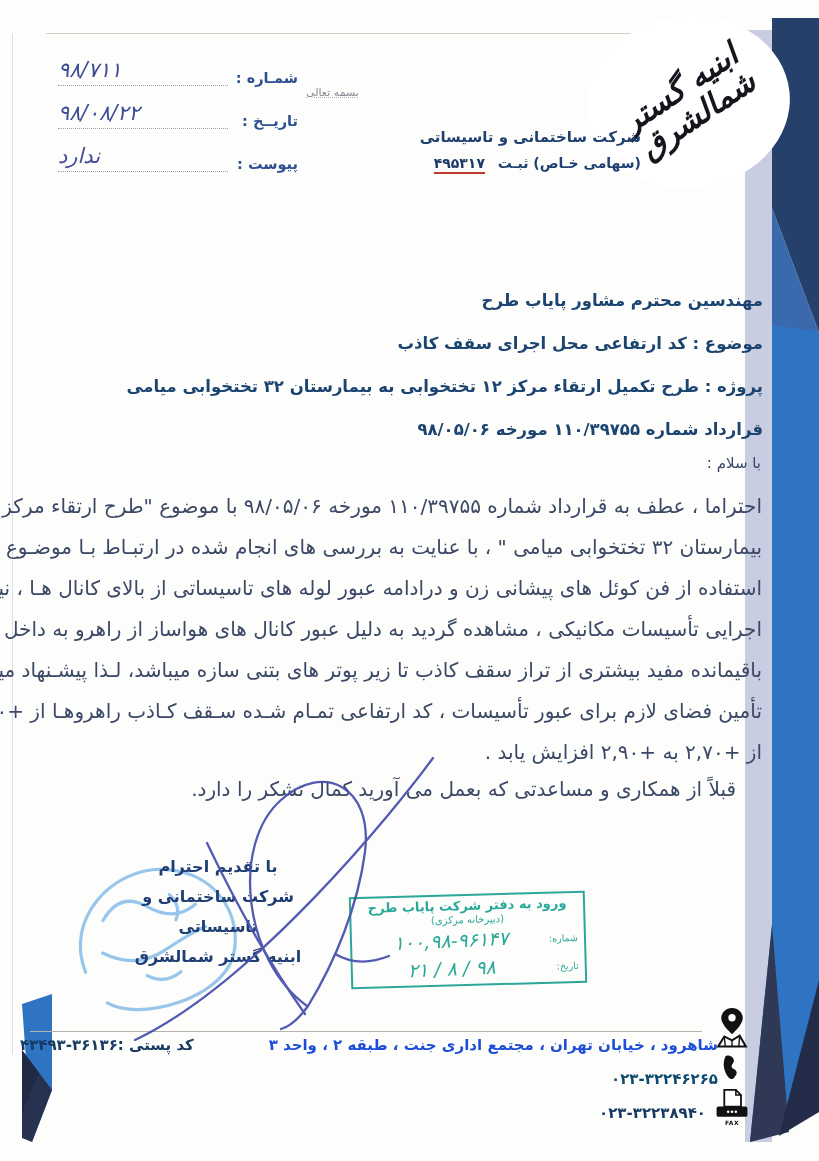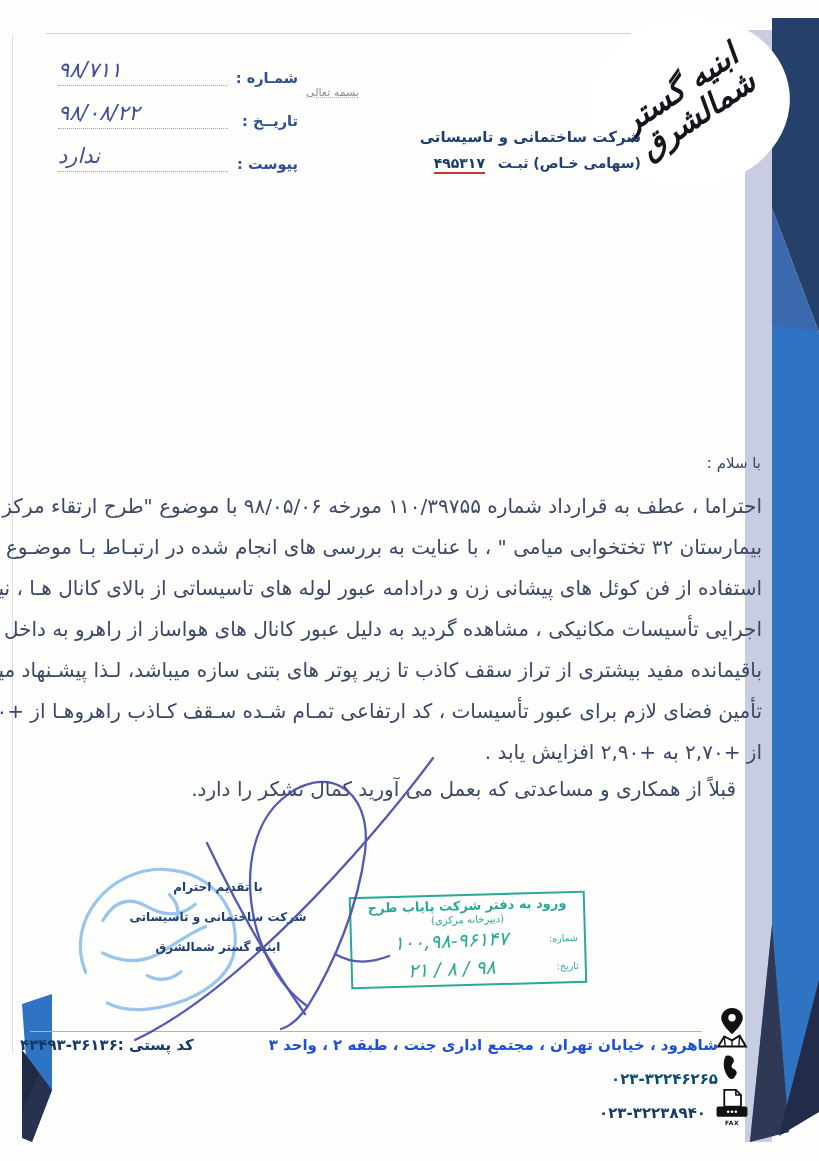--- a/index.html
+++ b/index.html
@@ -44,21 +44,21 @@
   .body-block{position:absolute;left:50px;right:57px;top:486px;direction:rtl;color:#3b4866;
               font-size:20px;z-index:3;}
   .body-block .bl{line-height:41px;height:41px;text-align:justify;text-align-last:justify;
                   white-space:nowrap;overflow:visible;}
   .body-block .bl.short{text-align:right;text-align-last:right;}
   .body-block .closing{line-height:41px;height:41px;text-align:right;padding-left:0;
                        padding-right:26px;margin-top:-4px;}
 
   
   .sig-text{position:absolute;left:112px;top:852px;width:212px;direction:rtl;text-align:center;
-            color:#1e3e74;font-weight:bold;font-size:12px;line-height:30px;z-index:4;margin-top:20px;}
+            color:#1e3e74;font-weight:bold;font-size:16px;line-height:30px;z-index:4;}
   .sig-pen{position:absolute;left:95px;top:748px;z-index:5;}
   .sig-stamp{position:absolute;left:48px;top:842px;z-index:3;}
 
   
   .entry-stamp{position:absolute;left:350px;top:894px;width:236px;height:92px;
                border:2.5px solid #2ba89a;transform:rotate(-1.6deg);z-index:4;color:#2ba89a;
                direction:rtl;padding:2px 6px;box-sizing:border-box;background:rgba(255,255,255,.0);}
   .entry-stamp .st-title{font-size:13px;font-weight:bold;text-align:center;line-height:16px;}
   .entry-stamp .st-sub{font-size:10px;text-align:center;line-height:12px;}
   .entry-stamp .st-row{display:flex;align-items:center;height:28px;}
@@ -126,20 +126,26 @@
       <span class="fval">۹۸/۰۸/۲۲</span>
     </div>
     <div class="field">
       <span class="flabel">پیوست :</span>
       <span class="fval">ندارد</span>
     </div>
   </div>
 
   <div class="bismillah">بسمه تعالی</div>
 
+  <div class="recipient-block">
+    <div>مهندسین محترم مشاور پایاب طرح</div>
+    <div>موضوع : کد ارتفاعی محل اجرای سقف کاذب</div>
+    <div>پروژه : طرح تکمیل ارتقاء مرکز ۱۲ تختخوابی به بیمارستان ۳۲ تختخوابی میامی</div>
+    <div>قرارداد شماره ۱۱۰/۳۹۷۵۵ مورخه ۹۸/۰۵/۰۶</div>
+  </div>
 
   <div class="salutation">با سلام :</div>
 
   <div class="body-block">
     <div class="bl">احتراما ، عطف به قرارداد شماره ۱۱۰/۳۹۷۵۵ مورخه ۹۸/۰۵/۰۶ با موضوع "طرح ارتقاء مرکز ۱۲ تختخوابی به</div>
     <div class="bl">بیمارستان ۳۲ تختخوابی میامی " ، با عنایت به بررسی های انجام شده در ارتبـاط بـا موضـوع ردیـف هـای</div>
     <div class="bl">استفاده از فن کوئل های پیشانی زن و درادامه عبور لوله های تاسیساتی از بالای کانال هـا ، نیـاز بـه ارتفـاع</div>
     <div class="bl">اجرایی تأسیسات مکانیکی ، مشاهده گردید به دلیل عبور کانال های هواساز از راهرو به داخل اتاقها و همچنین</div>
     <div class="bl">باقیمانده مفید بیشتری از تراز سقف کاذب تا زیر پوتر های بتنی سازه میباشد، لـذا پیشـنهاد میگـردد جهـت</div>
     <div class="bl">تأمین فضای لازم برای عبور تأسیسات ، کد ارتفاعی تمـام شـده سـقف کـاذب راهروهـا از +۲,۶۰ بـه +۲,۵۰</div>

